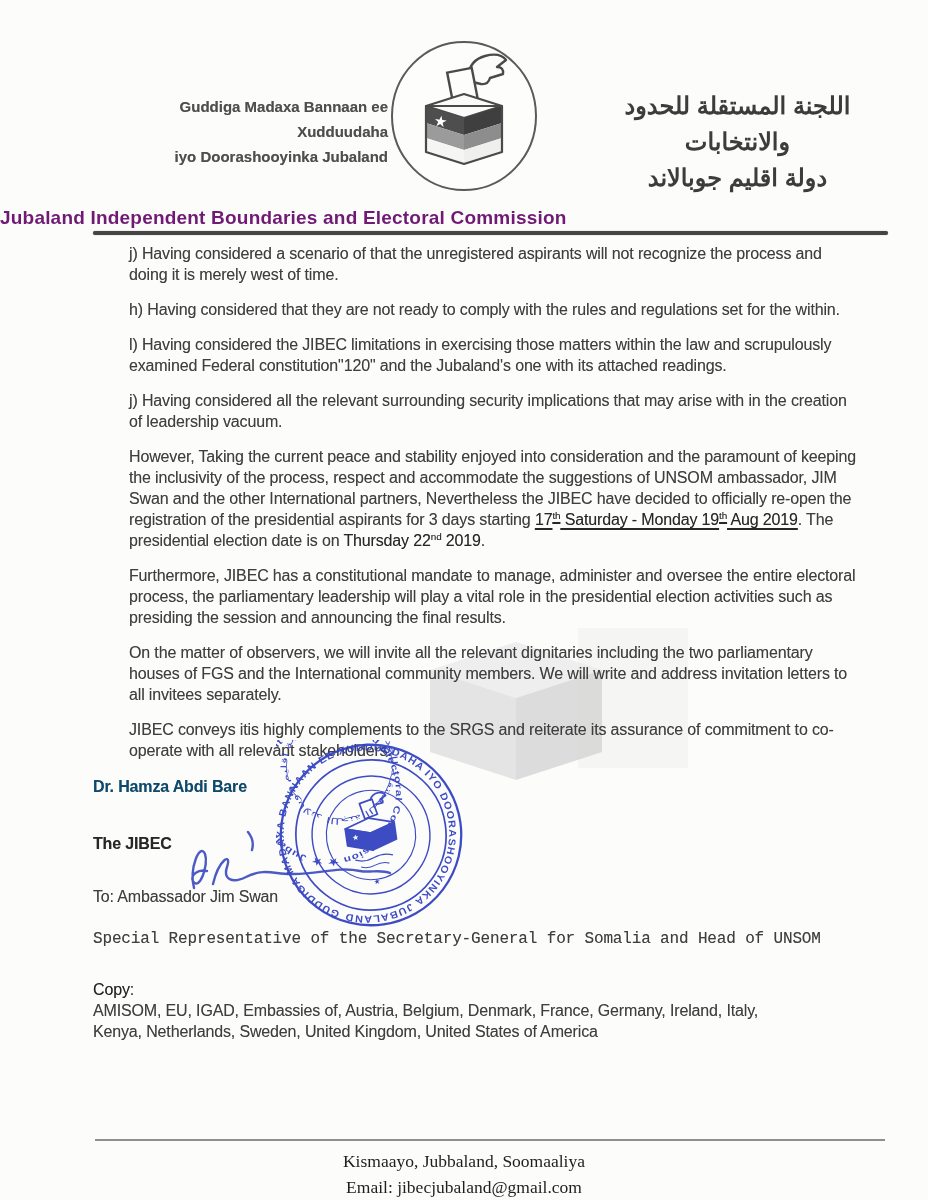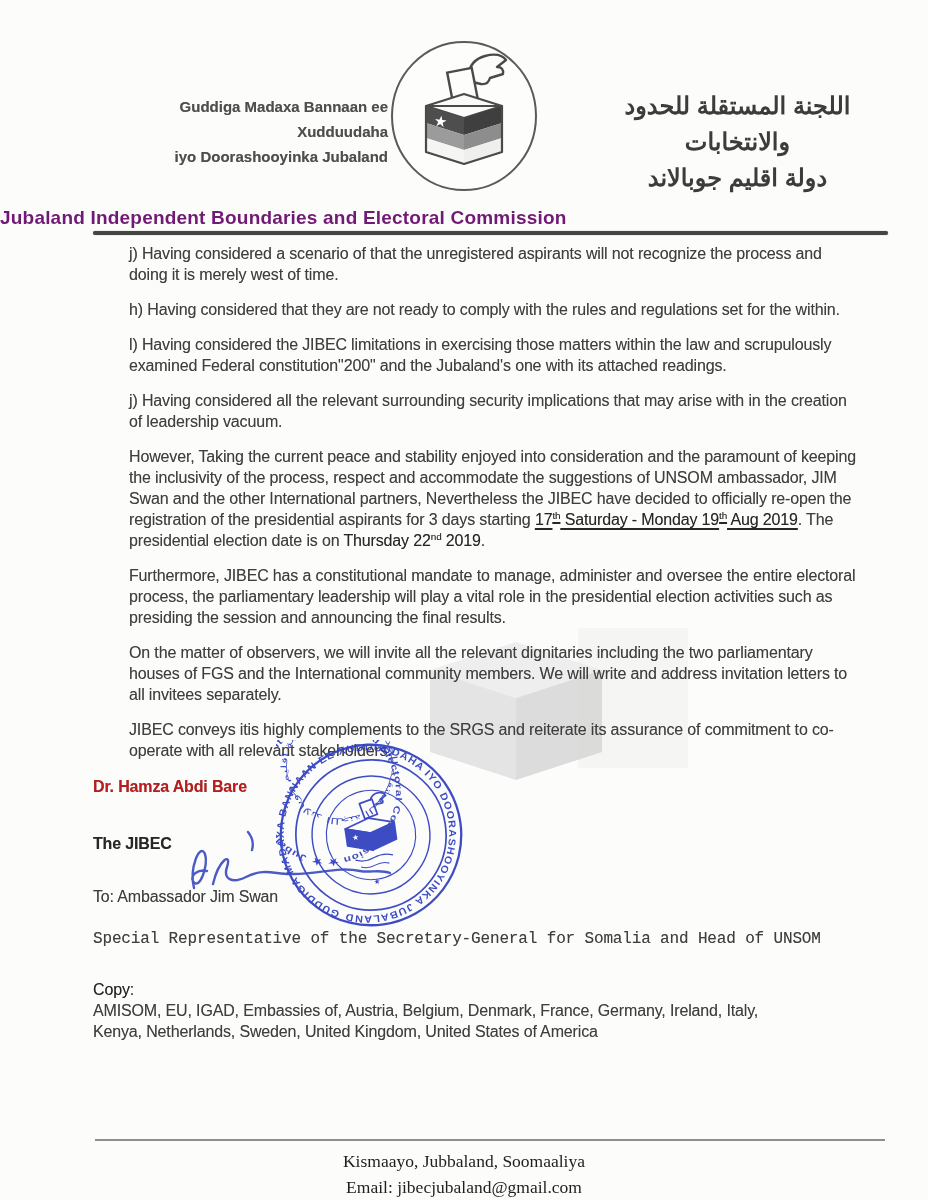--- a/index.html
+++ b/index.html
@@ -38,21 +38,21 @@
   .body-text p{margin:0 0 14px 0;}
   .b{font-weight:normal;color:#272727;}
   .u{text-decoration:underline;text-decoration-thickness:1.6px;text-underline-offset:2.5px;}
   .sup{vertical-align:super;font-size:.62em;line-height:0;}
   
   .lower{
     position:absolute;left:93px;top:770px;width:730px;z-index:2;
     font-size:16px;line-height:21px;letter-spacing:-0.15px;
     text-shadow:0 0 .4px rgba(63,63,63,.45);
   }
-  .sig-name{font-weight:bold;color:#b91c1c;margin-top:6px;}
+  .sig-name{font-weight:bold;color:#0c4a6e;margin-top:6px;}
   .sig-org{font-weight:bold;color:#272727;margin-top:36px;}
   .sig-title{font-weight:bold;color:#272727;margin-top:12px;}
   .to-line{margin-top:32px;}
   .rep-line{margin-top:22px;font-family:Liberation Mono, monospace;}
   .copy-head{margin-top:29px;}
   .copy-head .b{color:#222;}
   .copy-lines{margin:0;}
   
   .watermark{position:absolute;left:418px;top:628px;z-index:1;}
   .stamp{position:absolute;left:276px;top:740px;width:190px;height:190px;z-index:3;opacity:.92;}
@@ -108,21 +108,21 @@
   <svg class="watermark" width="270" height="170" viewBox="0 0 270 170">
     <rect x="160" y="0" width="110" height="140" fill="#f0f0ef" opacity="0.6"></rect>
     <polygon points="12,42 98,14 184,42 98,70" fill="#eaeaea" opacity="0.75"></polygon>
     <polygon points="12,42 98,70 98,152 12,124" fill="#dcdcdc" opacity="0.75"></polygon>
     <polygon points="98,70 184,42 184,124 98,152" fill="#d2d2d2" opacity="0.75"></polygon>
   </svg>
 
   <div class="body-text">
     <p><span>j) Having considered a scenario of that the unregistered aspirants will not recognize the process and doing it is merely west of time.</span></p>
     <p><span>h) Having considered that they are not ready to comply with the rules and regulations set for the within.</span></p>
-    <p><span>l) Having considered the JIBEC limitations in exercising those matters within the law and scrupulously examined Federal constitution"200" and the Jubaland's one with its attached readings.</span></p>
+    <p><span>l) Having considered the JIBEC limitations in exercising those matters within the law and scrupulously examined Federal constitution"120" and the Jubaland's one with its attached readings.</span></p>
     <p><span>j) Having considered all the relevant surrounding security implications that may arise with in the creation of leadership vacuum.</span></p>
     <p><span>However, Taking the current peace and stability enjoyed into consideration and the paramount of keeping the inclusivity of the process, respect and accommodate the suggestions of UNSOM ambassador, JIM Swan and the other International partners, Nevertheless the JIBEC have decided to officially re-open the registration of the presidential aspirants for 3 days starting </span><span class="b u">17</span><span class="b u sup">th</span><span class="b u"> Saturday - Monday 19</span><span class="b u sup">th</span><span class="b u"> Aug 2019</span><span>. The presidential election date is on </span><span class="b">Thursday 22</span><span class="b sup">nd</span><span class="b"> 2019</span><span>.</span></p>
     <p><span>Furthermore, JIBEC has a constitutional mandate to manage, administer and oversee the entire electoral process, the parliamentary leadership will play a vital role in the presidential election activities such as presiding the session and announcing the final results.</span></p>
     <p><span>On the matter of observers, we will invite all the relevant dignitaries including the two parliamentary houses of FGS and the International community members. We will write and address invitation letters to all invitees separately.</span></p>
     <p><span>JIBEC conveys itis highly complements to the SRGS and reiterate its assurance of commitment to co-operate with all relevant stakeholders.</span></p>
   </div>
 
   <div class="lower">
     <div class="sig-name">Dr. Hamza Abdi Bare</div>
     <div class="sig-org">The JIBEC</div>

